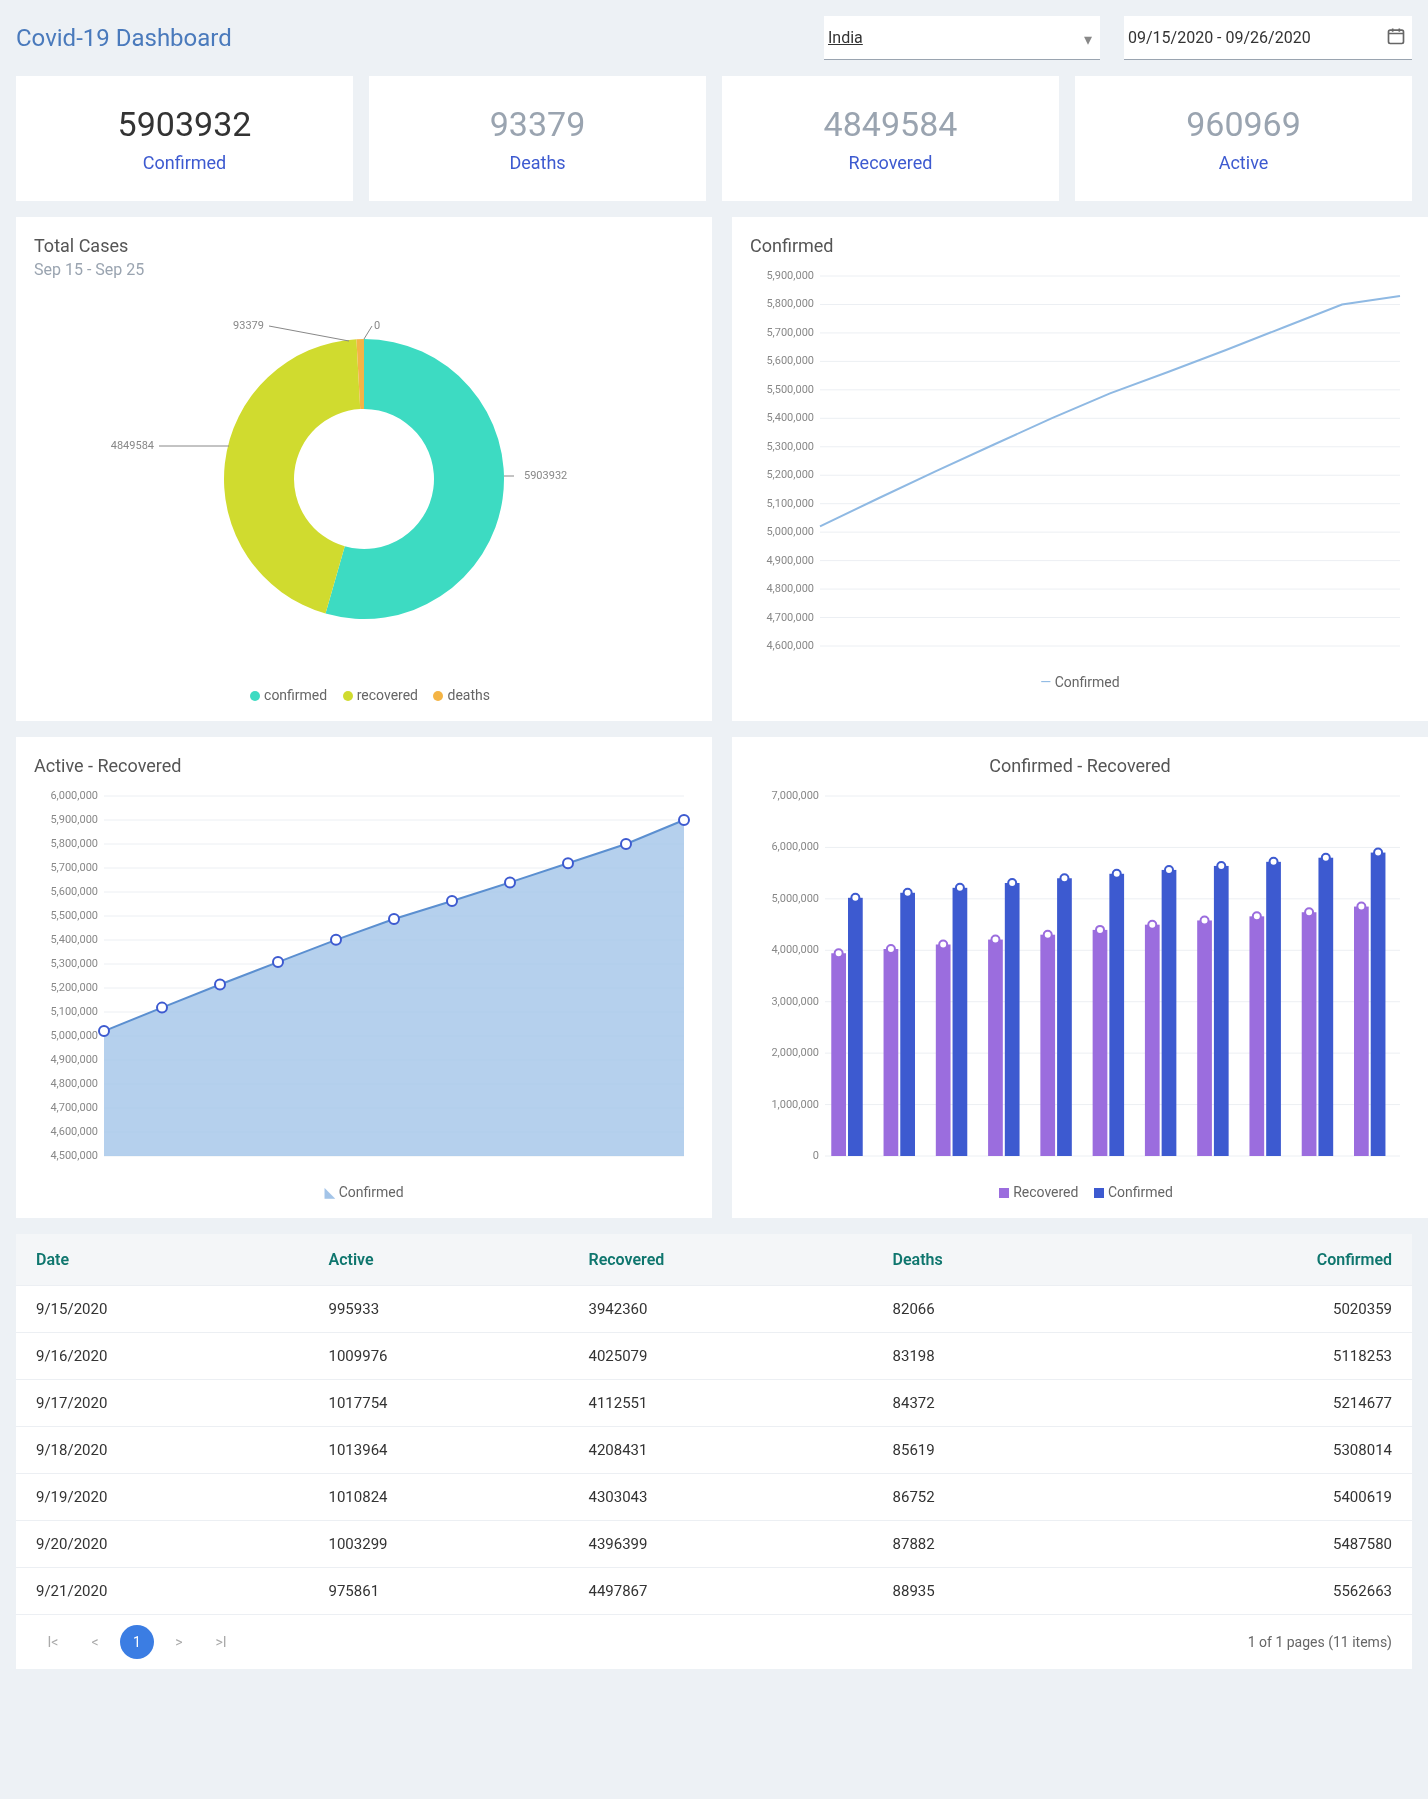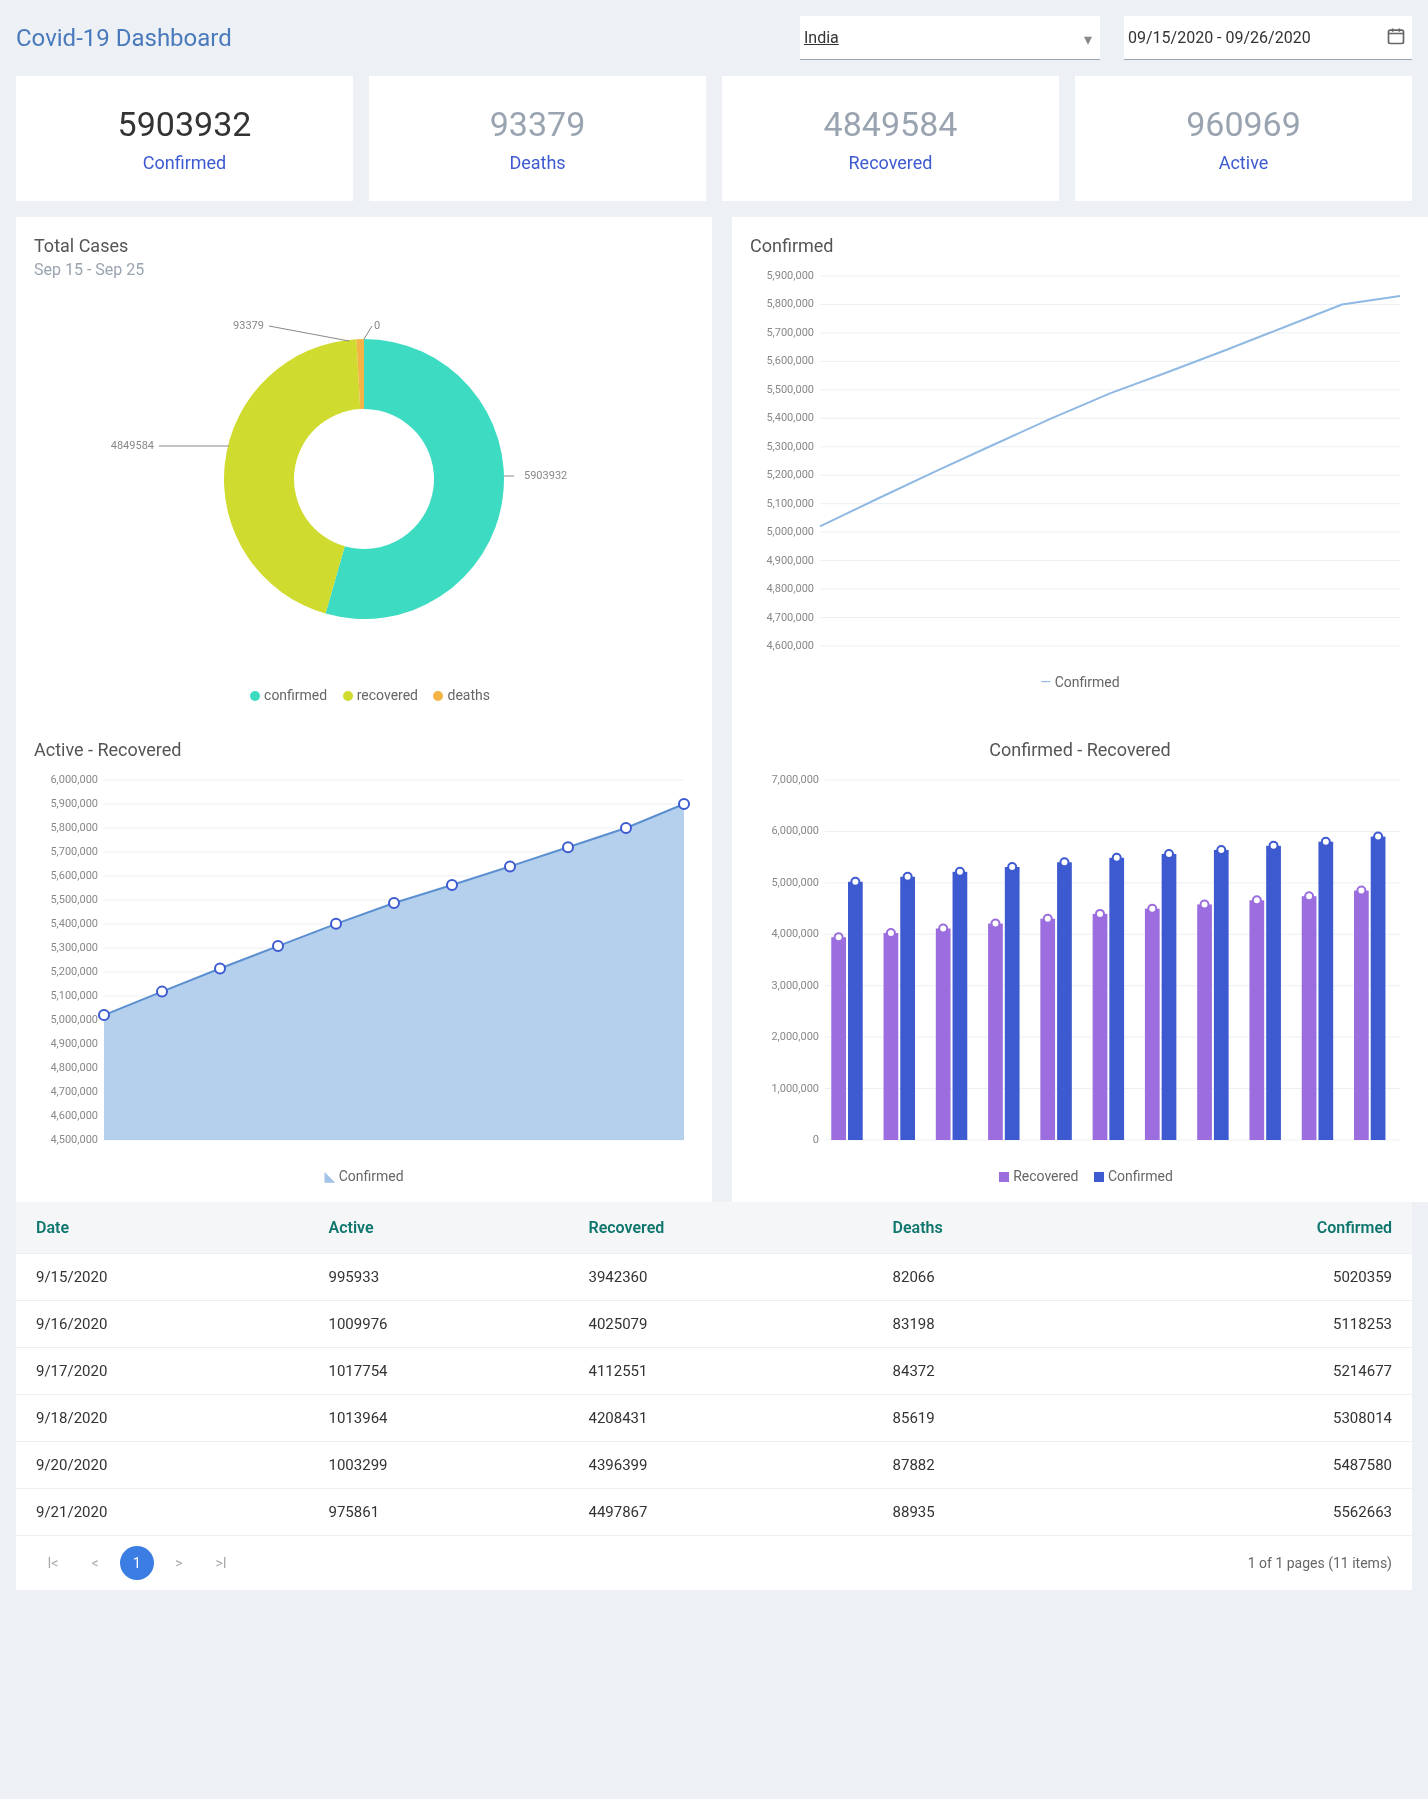--- a/index.html
+++ b/index.html
@@ -2,30 +2,30 @@
 <html><head>
 <meta charset="utf-8">
 <style>
 * { margin:0; padding:0; box-sizing:border-box; font-family:-apple-system,BlinkMacSystemFont,"Segoe UI",Roboto,sans-serif; }
 body { background:#edf1f5; padding:16px; width:1428px; }
 .header { display:flex; align-items:center; margin-bottom:16px;gap:11px; }
 .page-title { color:#4a7abc; font-size:24px; font-weight:400; flex:1; }
 .ctrl-group { display:flex; gap:24px; }
 .select-wrap, .date-wrap { position:relative; }
 .select, .date-input { border:none; border-bottom:1px solid #9aa4b0; background:#fff; font-size:16px; color:#333; padding:8px 4px; height:44px; }
-.select { width:300px;text-decoration:underline; }
+.select { width:276px;text-decoration:underline; }
 .date-input { width:288px; }
 .select-wrap .tri { position:absolute; right:8px; top:14px; pointer-events:none; color:#888; }
 .date-wrap .cal-icon { position:absolute; right:6px; top:10px; pointer-events:none; color:#666; }
 .row-cards { display:flex; gap:16px; margin-bottom:16px; }
 .stat-card { flex:1; background:#fff; padding:28px 16px; text-align:center; }
 .stat-value { font-size:34px; color:#333; }
 .stat-value.dim { color:#9aa4b0; }
 .stat-label { margin-top:8px; font-size:18px; color:#3d5ad0; }
-.charts-row { display:flex; gap:20px; }
+.charts-row { display:flex; gap:20px; margin-bottom:16px; }
 .chart-card { flex:1; background:#fff; padding:18px; position:relative; }
 .chart-title { font-size:18px; color:#555; }
 .chart-subtitle { font-size:16px; color:#9aa4b0; margin-top:4px; }
 .chart-legend { text-align:center; font-size:14px; color:#666; margin-top:8px; }
 .legend-dot { display:inline-block; width:10px; height:10px; border-radius:50%; margin:0 4px 0 12px; vertical-align:middle; }
 .legend-sq { display:inline-block; width:10px; height:10px; margin:0 4px 0 12px; vertical-align:middle; }
 svg { display:block; }
 .axis-text { font-size:11px; fill:#888; }
 .grid-line { stroke:#eceff3; stroke-width:1; }
 .table-card { background:#fff; }
@@ -302,20 +302,27 @@
           <td class="right">5214677</td>
         </tr>
         <tr>
           <td>9/18/2020</td>
           <td>1013964</td>
           <td>4208431</td>
           <td>85619</td>
           <td class="right">5308014</td>
         </tr>
         <tr>
+          <td>9/19/2020</td>
+          <td>1010824</td>
+          <td>4303043</td>
+          <td>86752</td>
+          <td class="right">5400619</td>
+        </tr>
+        <tr>
           <td>9/20/2020</td>
           <td>1003299</td>
           <td>4396399</td>
           <td>87882</td>
           <td class="right">5487580</td>
         </tr>
         <tr>
           <td>9/21/2020</td>
           <td>975861</td>
           <td>4497867</td>

